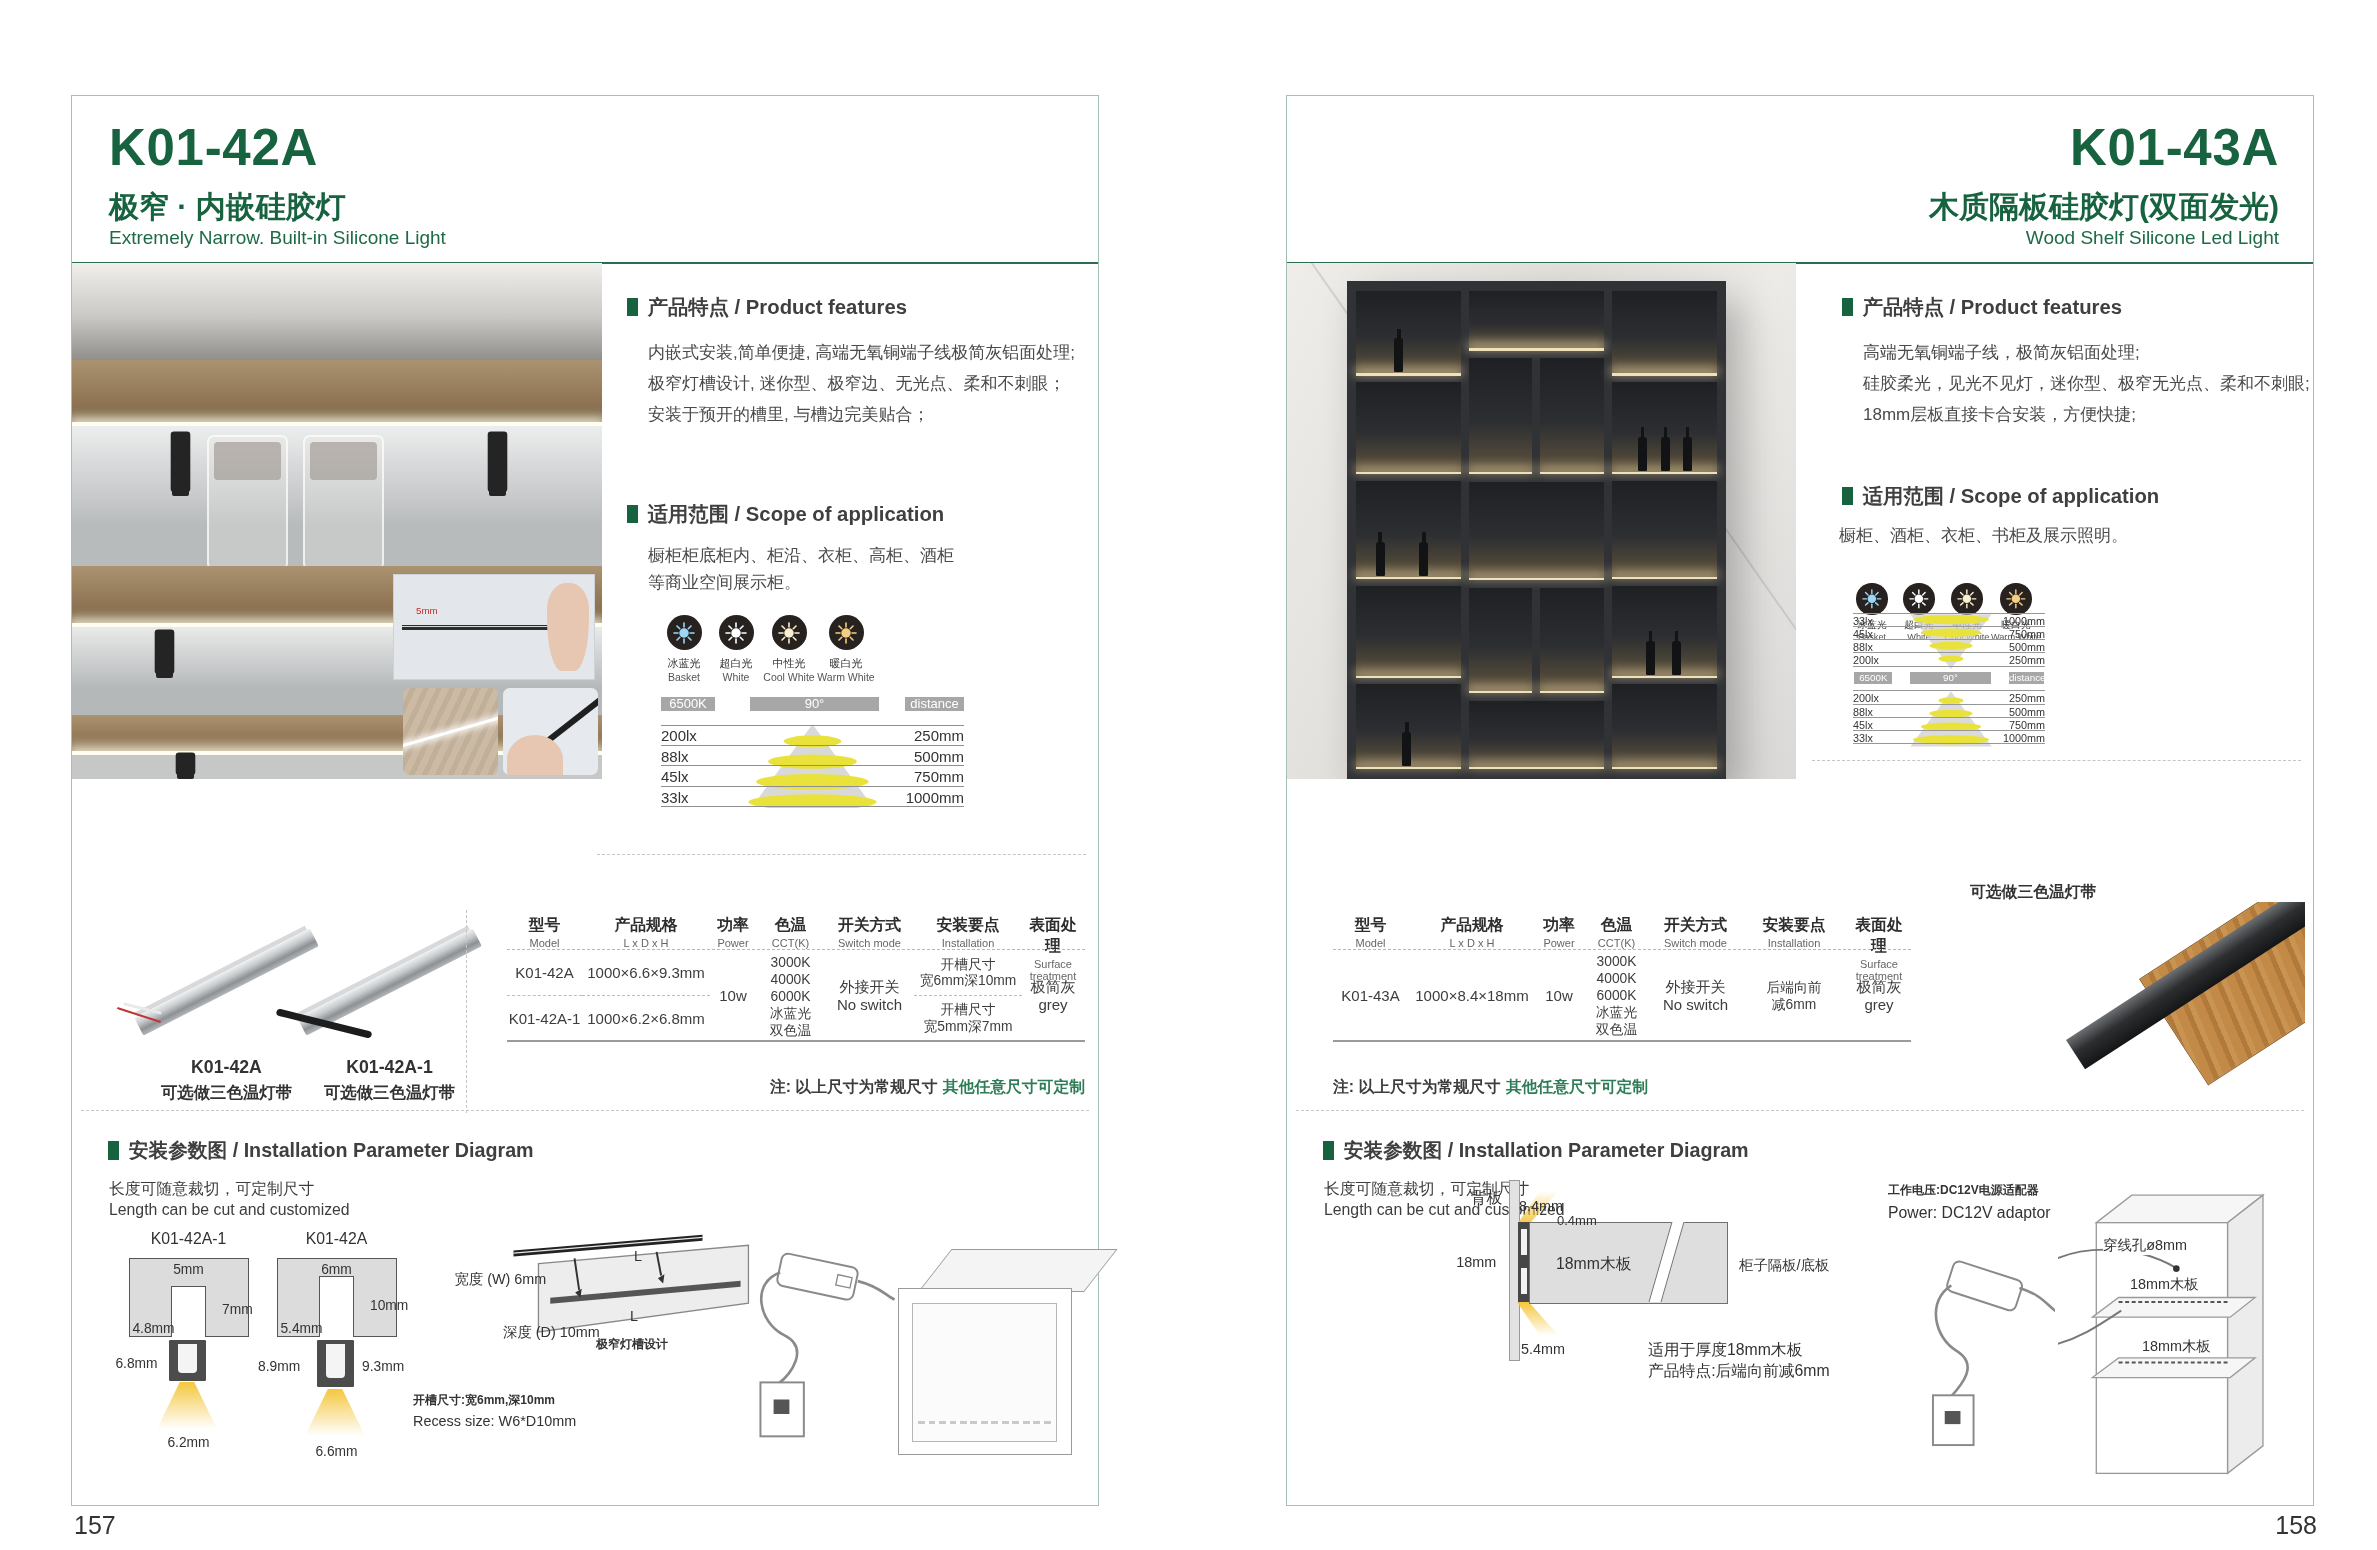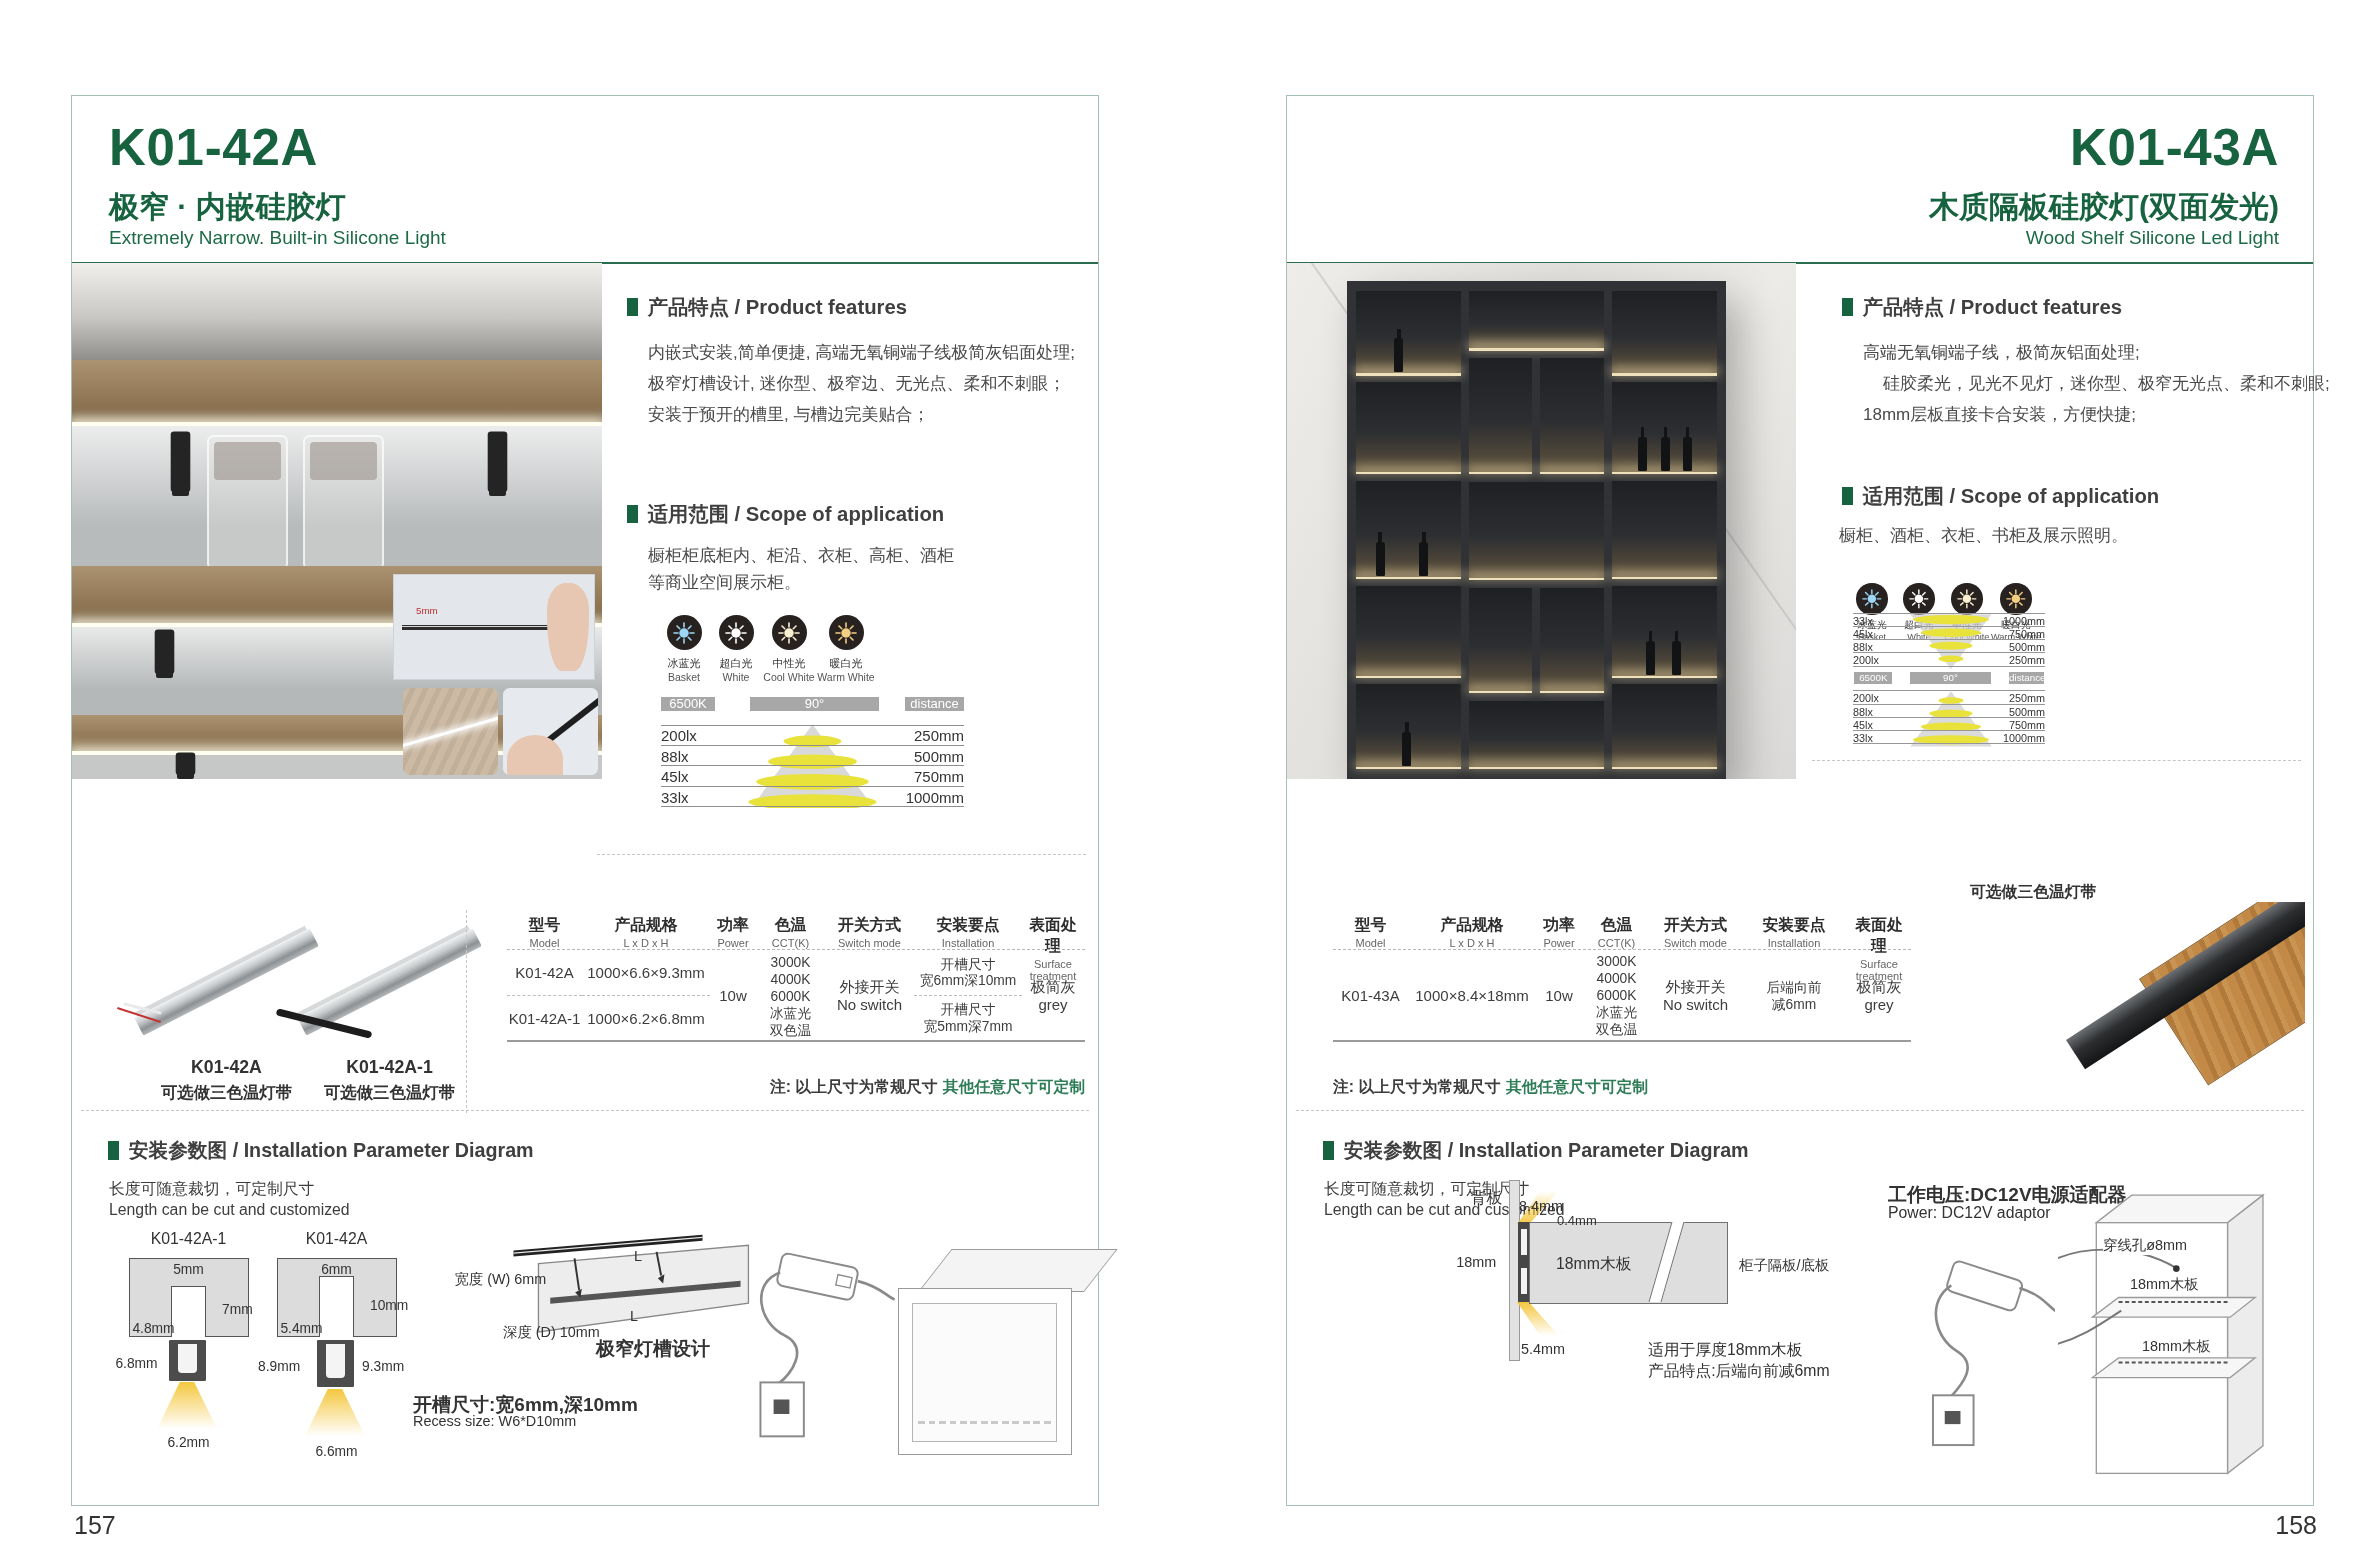--- a/index.html
+++ b/index.html
@@ -75,21 +75,21 @@
   .xboard{position:absolute;top:27.6px;left:10.5px;width:118px;height:77px;background:#dcdcdc;border:1.3px solid #555}
   .xnotch{position:absolute;bottom:-1.3px;left:41px;width:33px;height:50px;background:#fff;border:1.3px solid #555;border-bottom:none}
   .xdim{position:absolute;font-size:13.8px;color:#333;white-space:nowrap}
   .xprof{position:absolute;top:110px;left:51px;width:37px;height:41px;background:#4c4c4c;border-radius:1.3px}
   .xchan{position:absolute;top:3.9px;left:8.5px;width:19.7px;height:29px;background:#f4f4f4;border-radius:0 0 3.9px 3.9px}
   .xglow{position:absolute;top:152px;left:39px;width:60px;height:47px;
          background:linear-gradient(180deg,rgba(243,196,52,.95),rgba(247,214,90,0));
          clip-path:polygon(38% 0,62% 0,100% 100%,0 100%)}
   .rsvg{position:absolute}
   .rlab{position:absolute;font-size:14.4px;color:#333;white-space:nowrap}
-  .rlab.b{font-weight:bold;font-size:19px}
+  .rlab.b{font-weight:bold;font-size:12px}
   
   .cs-bar{position:absolute;background:#e2e2e2;border:0.7px solid #9a9a9a}
   .cs-prof{position:absolute;background:#474747}
   .cs-slot{position:absolute;background:#f2f2f2}
   .cs-board{position:absolute;background:#dedede;border:1.3px solid #6f6f6f}
   .cs-brk{position:absolute;top:-1.3px;width:10.5px;height:66px;background:#fff;border-left:1.3px solid #6f6f6f;border-right:1.3px solid #6f6f6f;transform:skewX(-16deg)}
   .glowU{position:absolute;width:42px;height:34px;background:linear-gradient(0deg,rgba(243,196,52,.95),rgba(247,214,90,0));clip-path:polygon(0 100%,28% 100%,100% 0,55% 0)}
   .glowD{position:absolute;width:42px;height:34px;background:linear-gradient(180deg,rgba(243,196,52,.95),rgba(247,214,90,0));clip-path:polygon(0 0,28% 0,100% 100%,55% 100%)}
   
   .photoL{position:absolute;left:0;top:167px;width:530px;height:516px;background:#bfc3c4;overflow:hidden}
@@ -536,21 +536,21 @@
           <div class="cglow"></div>
         </div>
     </div>
   </div>
 
   <div class="sec" style="left:555px;top:197px">
     <span class="sq"></span>
     <span>产品特点 / Product features</span>
   </div>
   <div class="fline" style="left:576px;top:245px">高端无氧铜端子线，极简灰铝面处理;</div>
-  <div class="fline" style="left:596px;top:276px">硅胶柔光，见光不见灯，迷你型、极窄无光点、柔和不刺眼;</div>
+  <div class="fline" style="left:576px;top:276px">硅胶柔光，见光不见灯，迷你型、极窄无光点、柔和不刺眼;</div>
   <div class="fline" style="left:576px;top:307px">18mm层板直接卡合安装，方便快捷;</div>
 
   <div class="sec" style="left:555px;top:386px">
     <span class="sq"></span>
     <span>适用范围 / Scope of application</span>
   </div>
   <div class="fline" style="left:552px;top:428px">橱柜、酒柜、衣柜、书柜及展示照明。</div>
 
   <div class="licon sm" style="left:552px;top:487px">
     <div class="circ">

